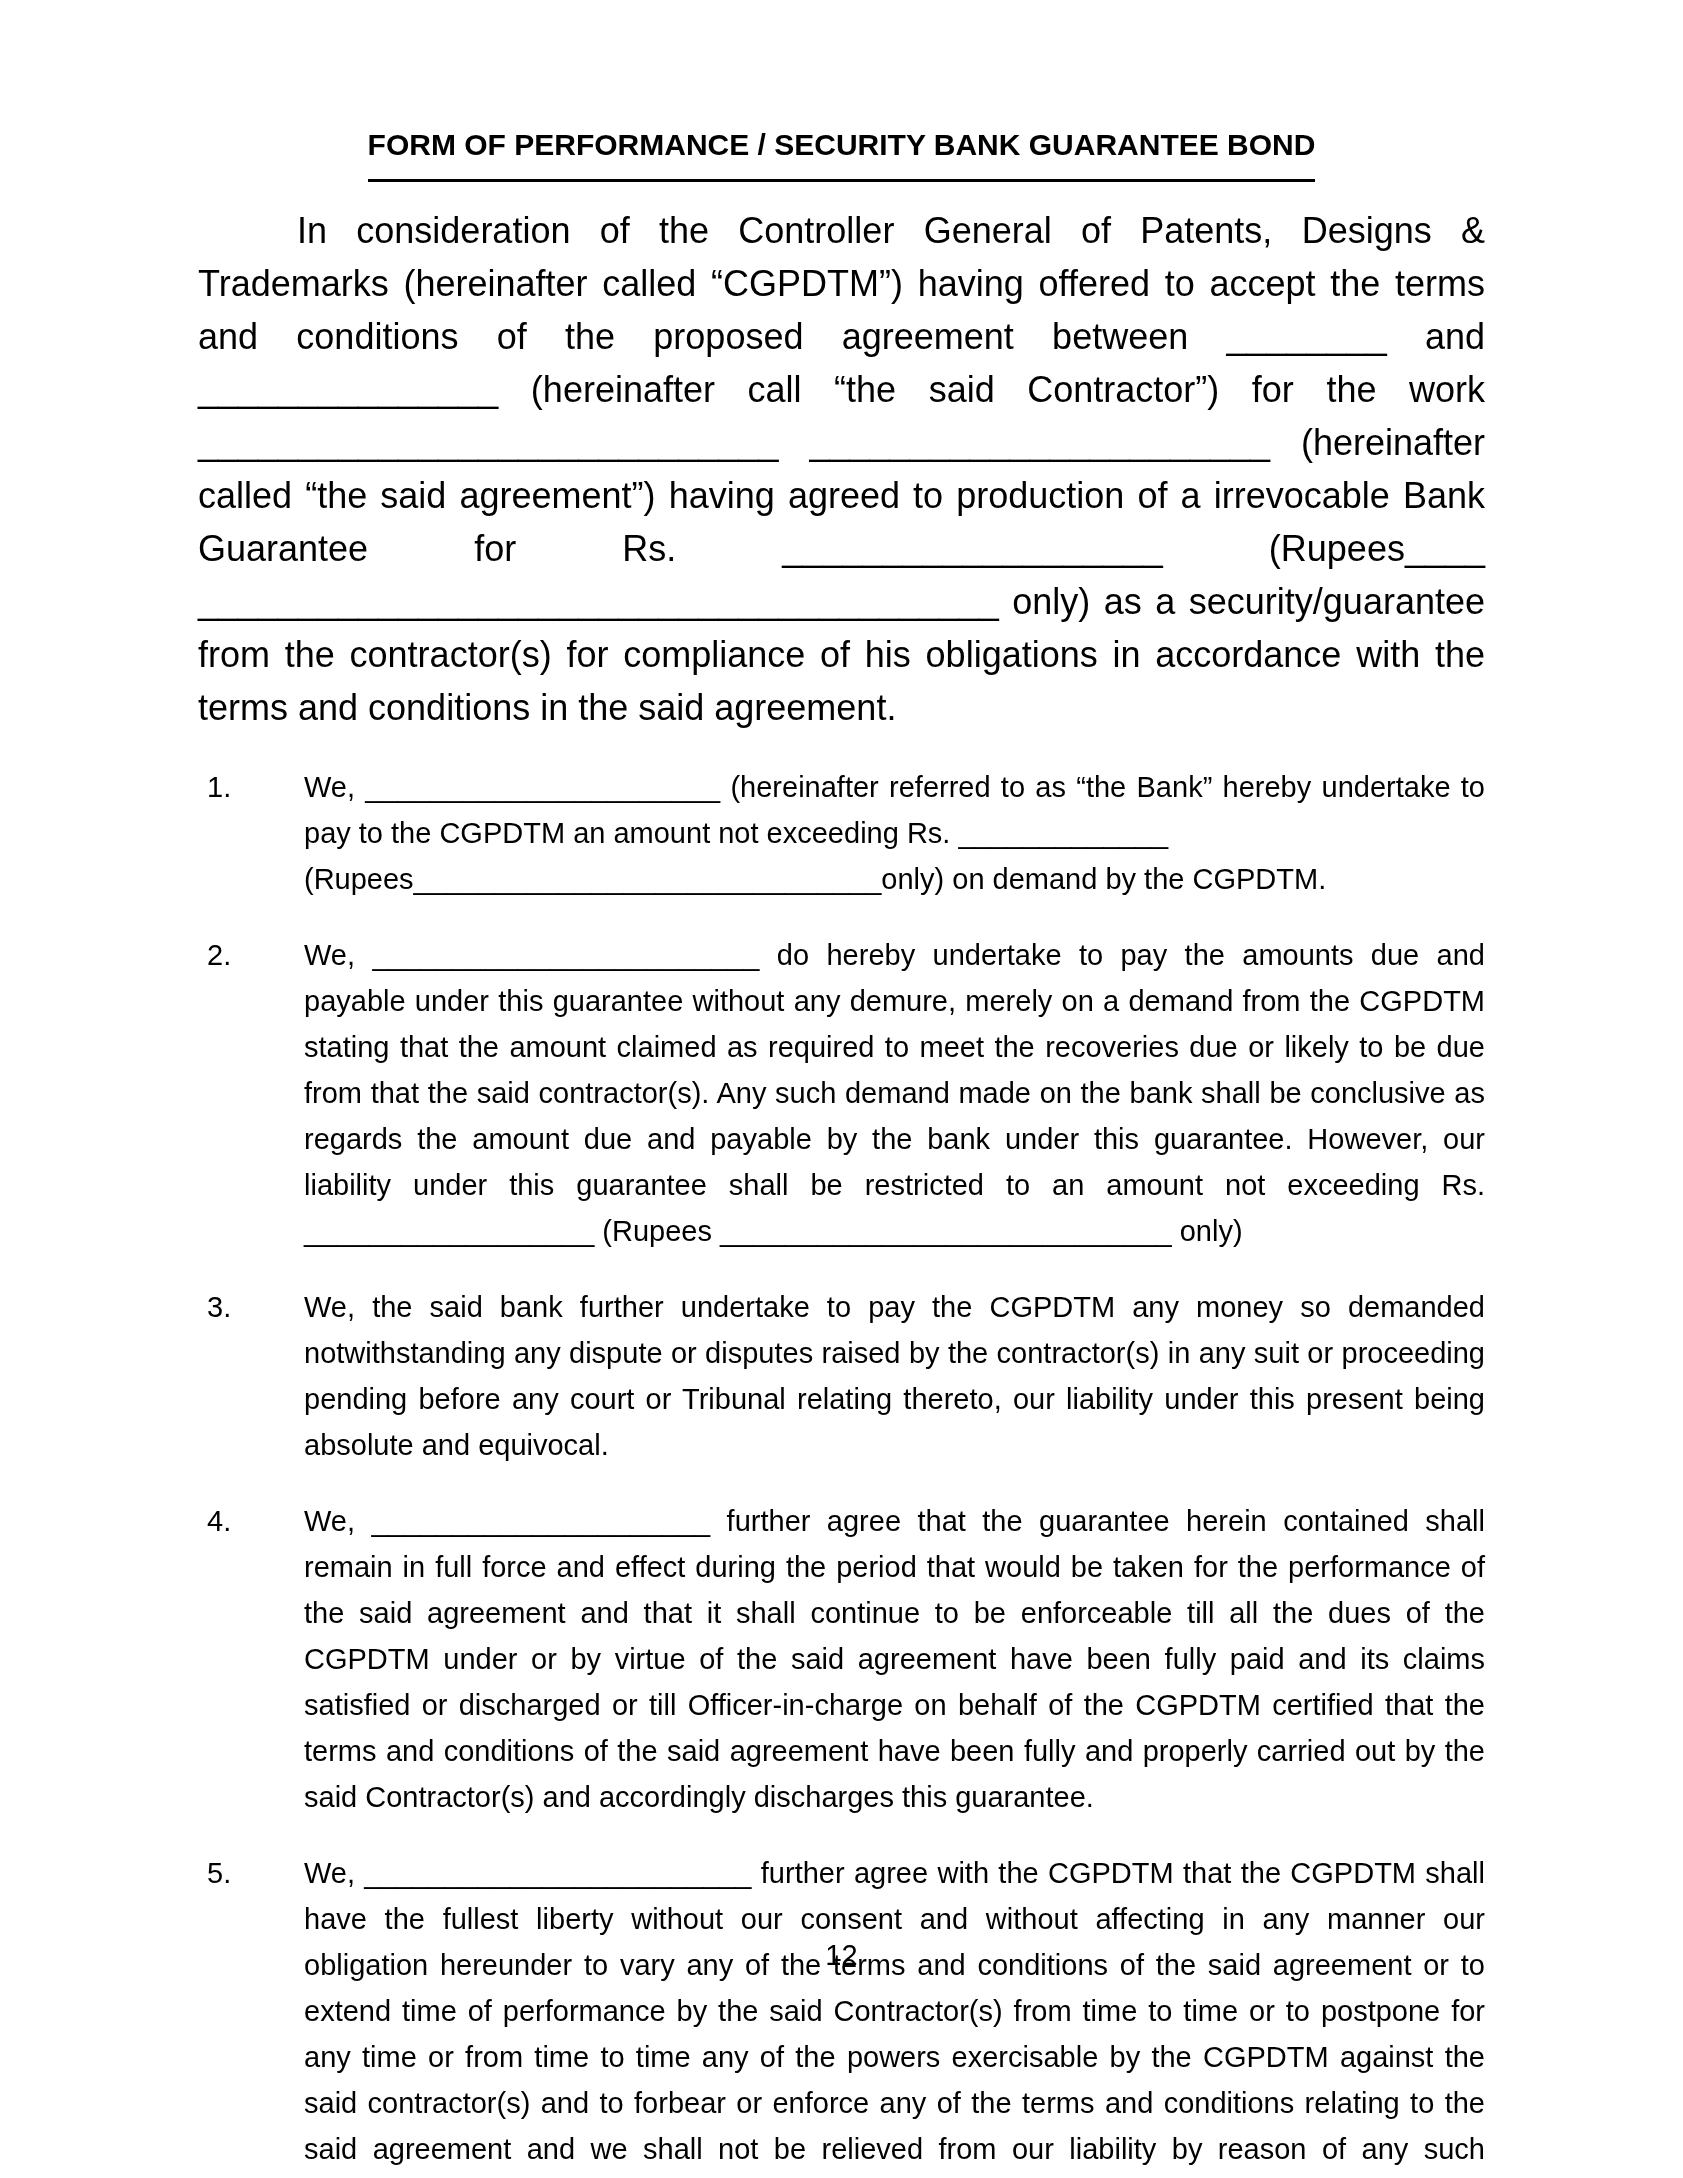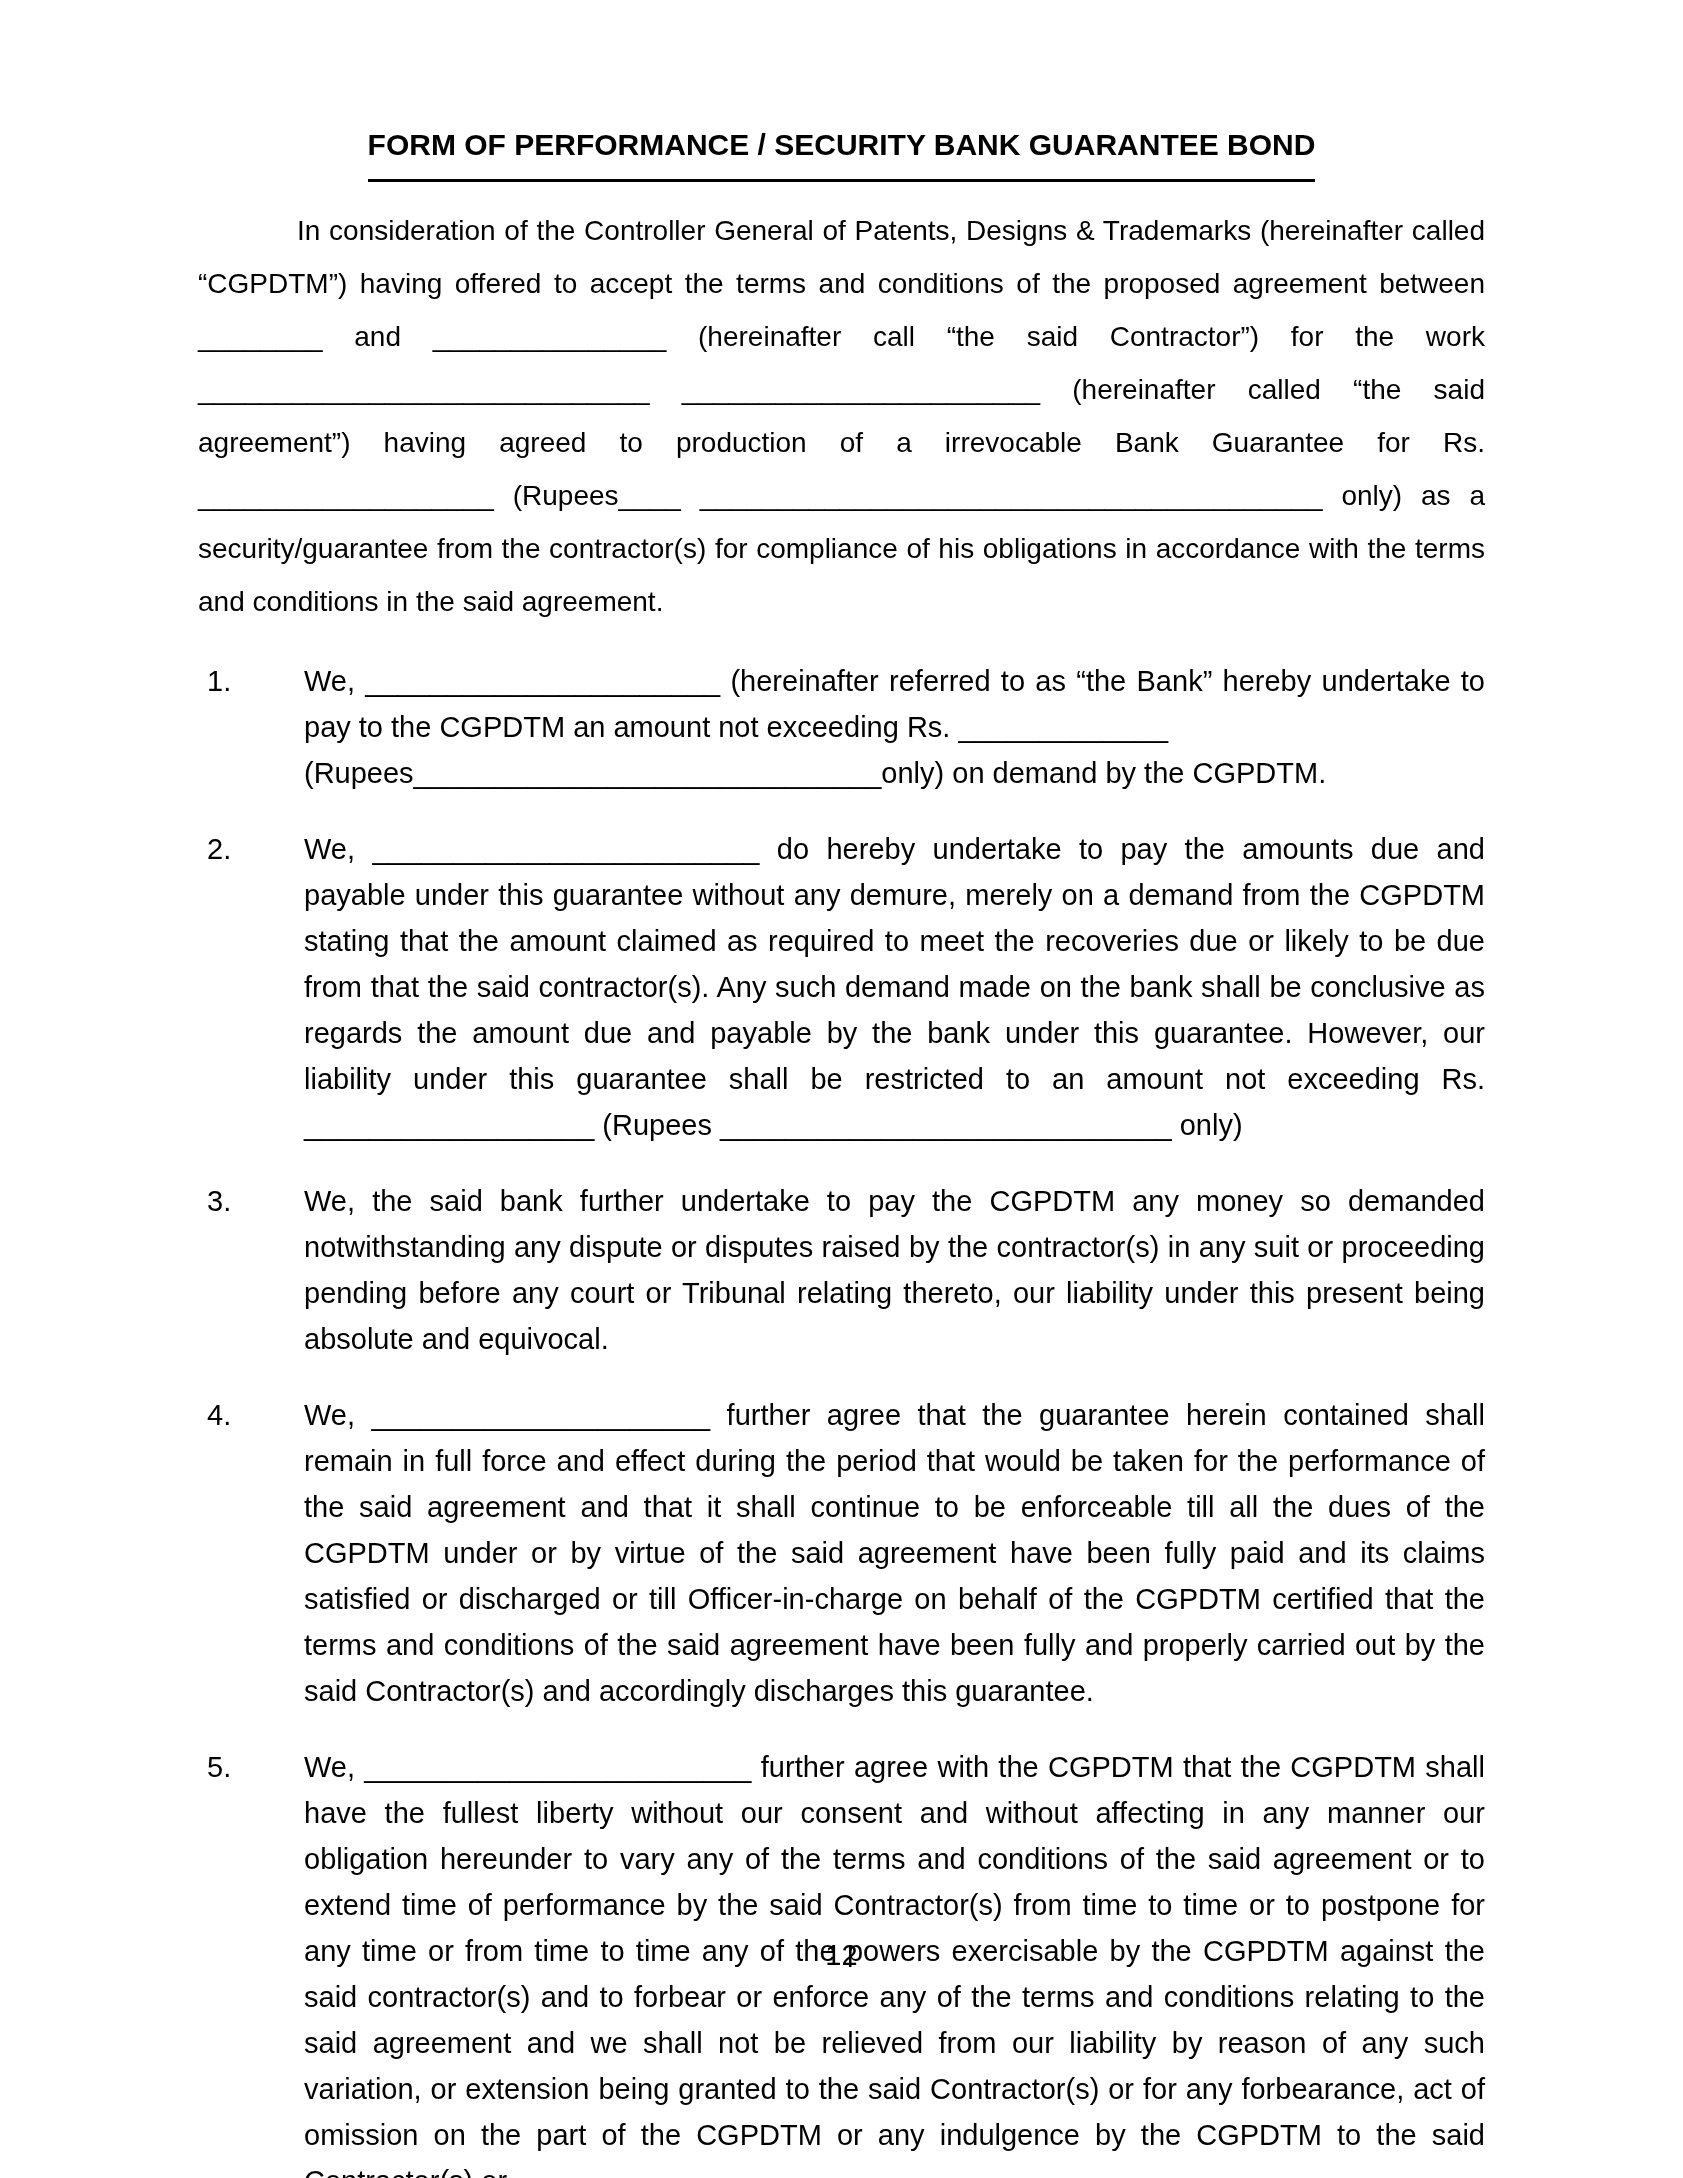--- a/index.html
+++ b/index.html
@@ -33,21 +33,21 @@
     line-height: 40px;
   }
   .doc-title {
     font-size: 30px;
     font-weight: bold;
     border-bottom: 3px solid #000000;
     padding-bottom: 18px;
   }
   .intro {
     margin: 34px 0 0 0;
-    font-size: 28px;
+    font-size: 36px;
     line-height: 53px;
     text-align: justify;
     text-indent: 99px;
   }
   .item {
     margin: 30px 0 0 9px;
     font-size: 29px;
     line-height: 46px;
     text-align: justify;
     padding-left: 97px;

